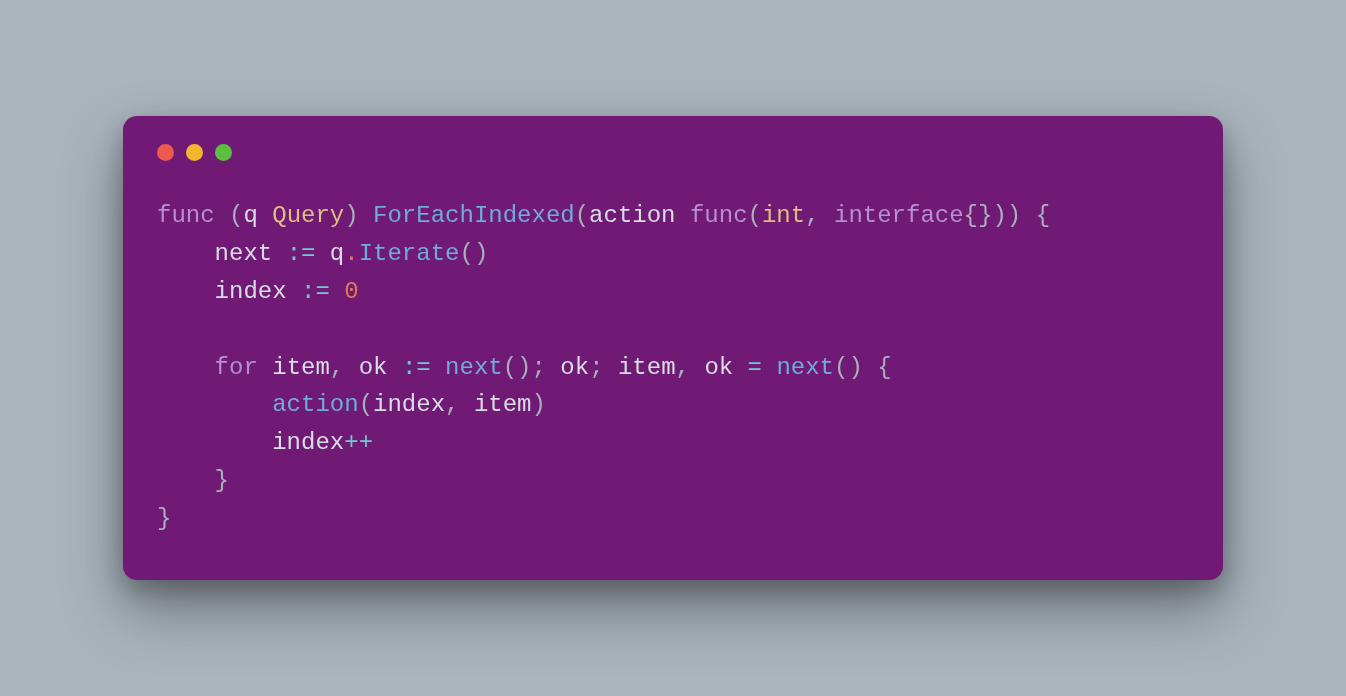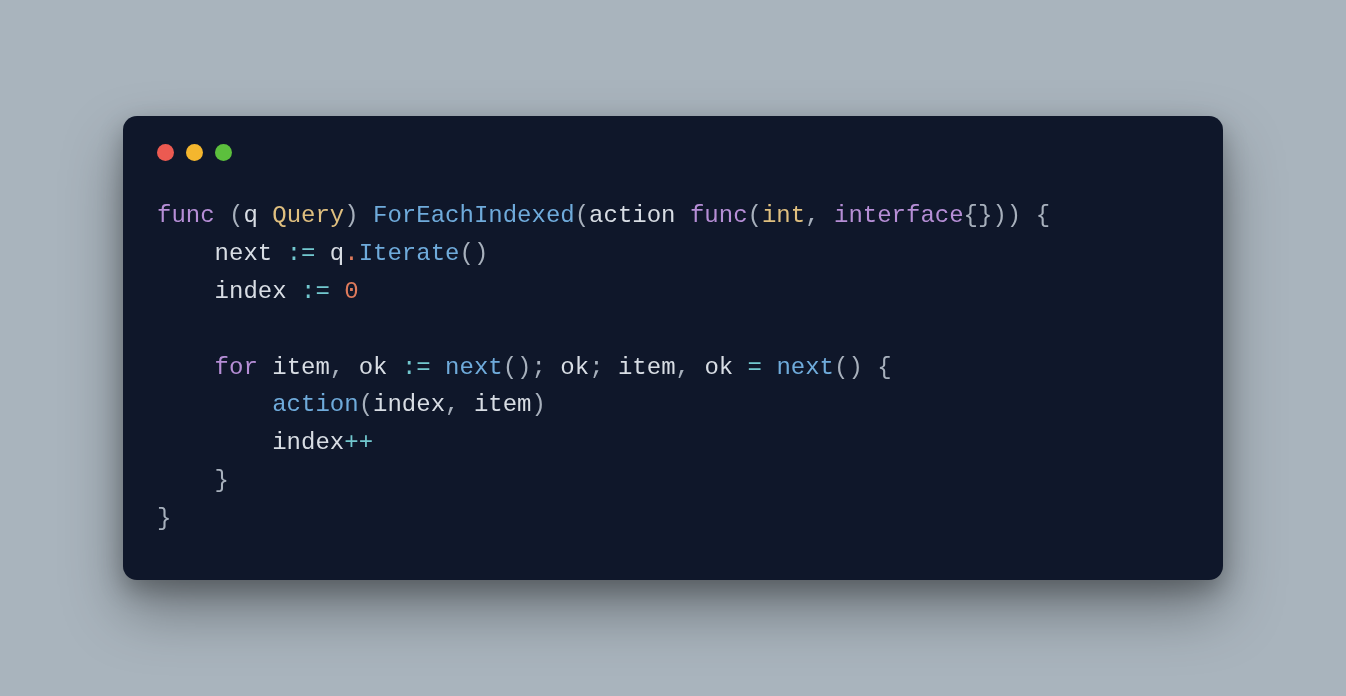--- a/index.html
+++ b/index.html
@@ -7,21 +7,21 @@
   width: 1346px;
   height: 696px;
   background: #a9b4bd;
   display: flex;
   align-items: center;
   justify-content: center;
   font-family: ui-monospace, "SF Mono", "Menlo", "Consolas", "Liberation Mono", monospace;
 }
 .window {
   width: 1100px;
-  background: #0f172a;
+  background: #701a75;
   border-radius: 14px;
   box-shadow: 0 30px 60px rgba(0,0,0,0.35), 0 10px 25px rgba(0,0,0,0.25);
   padding: 28px 34px 42px 34px;
 }
 .traffic-lights {
   display: flex;
   gap: 12px;
   margin-bottom: 36px;
 }
 .dot {

